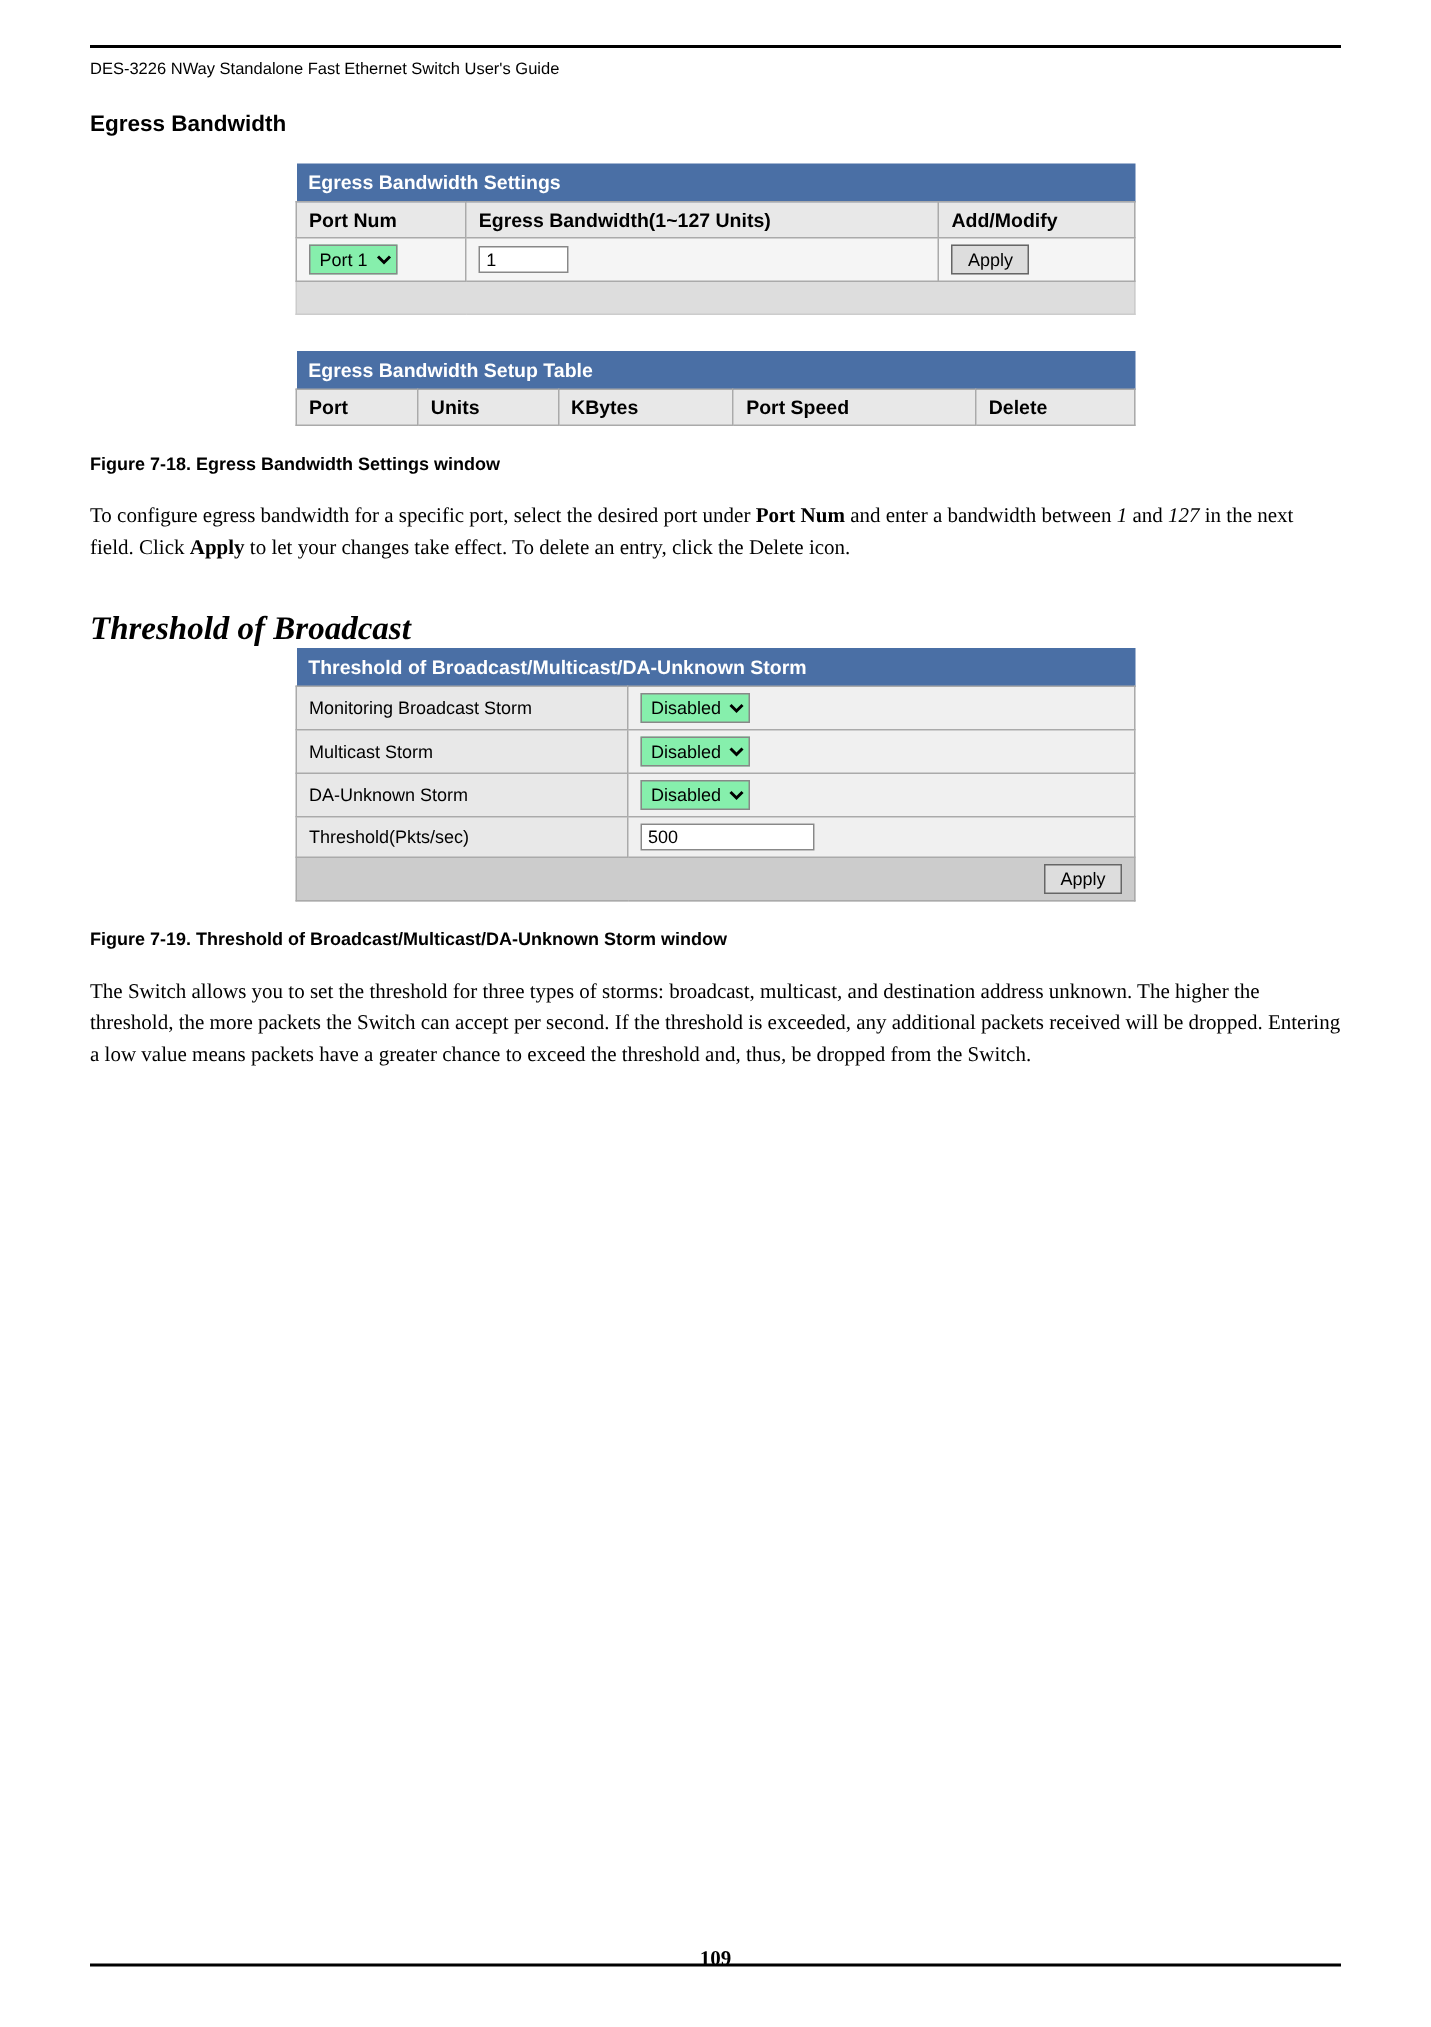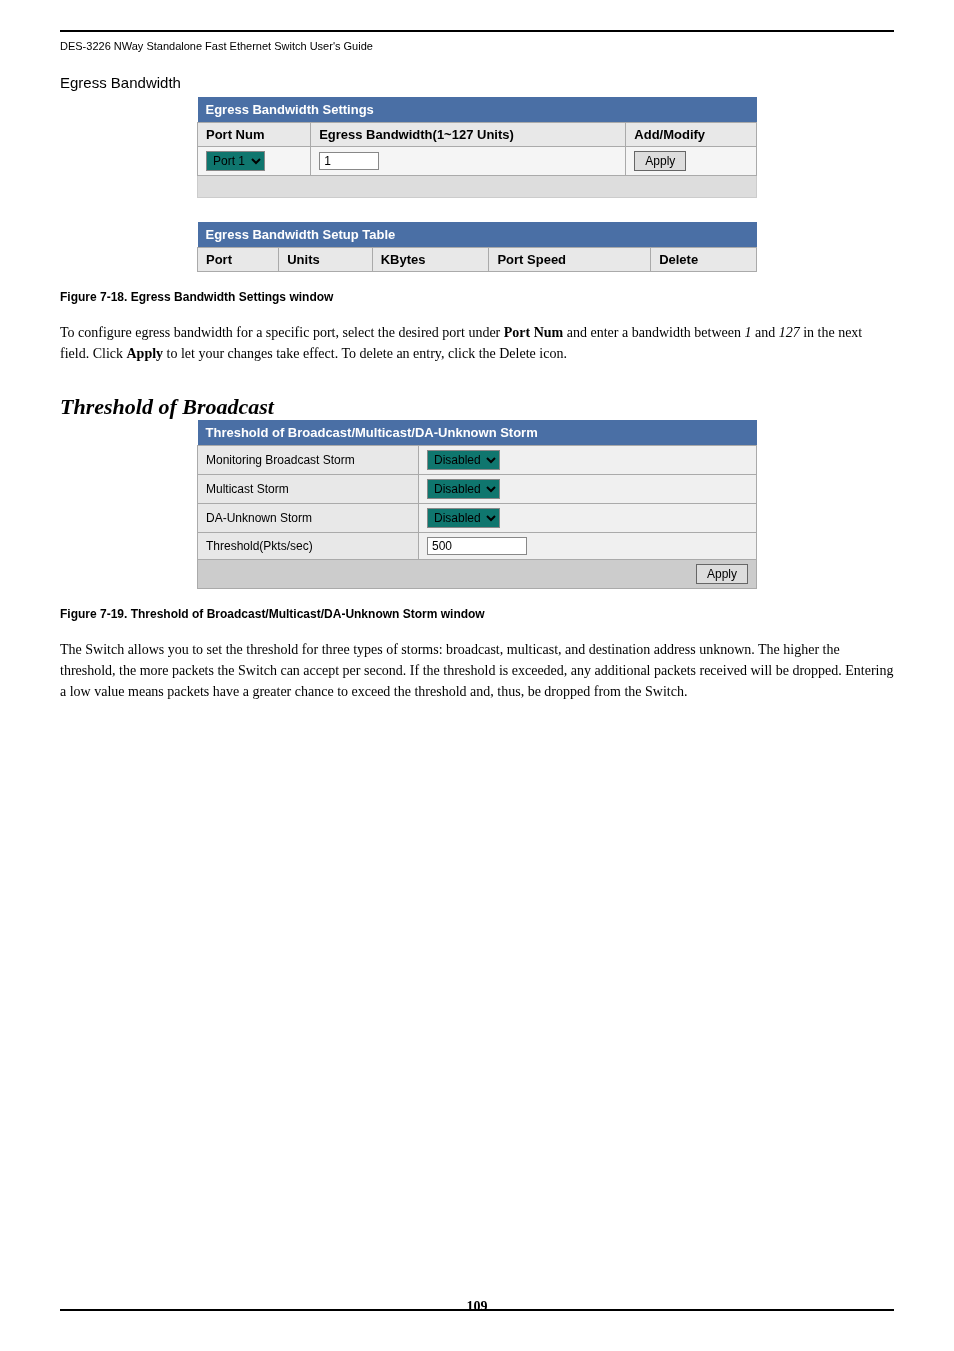--- a/index.html
+++ b/index.html
@@ -40,22 +40,22 @@
       position: absolute;
       bottom: 36px;
       left: 0; right: 0;
       font-family: Times New Roman, serif;
     }
 
     
     .section-title {
       font-family: Arial, sans-serif;
       font-size: 15px;
-      font-weight: normal;
-      margin-bottom: 6px;
+      font-weight: bold;
+      margin-bottom: 18px;
     }
     .section-title-italic {
       font-family: Times New Roman, serif;
       font-size: 22px;
       font-style: italic;
       font-weight: bold;
       margin-top: 30px;
     }
 
     
@@ -95,21 +95,21 @@
       border: 1px solid #ccc;
       background: #ddd;
       height: 22px;
     }
 
     select.inline-select {
       font-family: Arial, sans-serif;
       font-size: 12px;
       padding: 1px 2px;
       border: 1px solid #888;
-      background: #0f766e;
+      background: #86efac;
     }
     input.inline-input {
       font-family: Arial, sans-serif;
       font-size: 12px;
       padding: 1px 4px;
       border: 1px solid #888;
       background: #fff;
       width: 60px;
     }
     .apply-btn {
@@ -279,21 +279,21 @@
           <td>
             <select class="inline-select">
               <option>Disabled</option>
               <option>Enabled</option>
             </select>
           </td>
         </tr>
         <tr class="data-row">
           <td>Threshold(Pkts/sec)</td>
           <td>
-            <input class="inline-input" type="text" value="500" style="width: 100px;">
+            <input class="inline-input" type="text" value="500" style="width: 116px;">
           </td>
         </tr>
         <tr class="apply-row">
           <td colspan="2">
             <button class="apply-btn">Apply</button>
           </td>
         </tr>
       </tbody>
         </table>
     </div>

